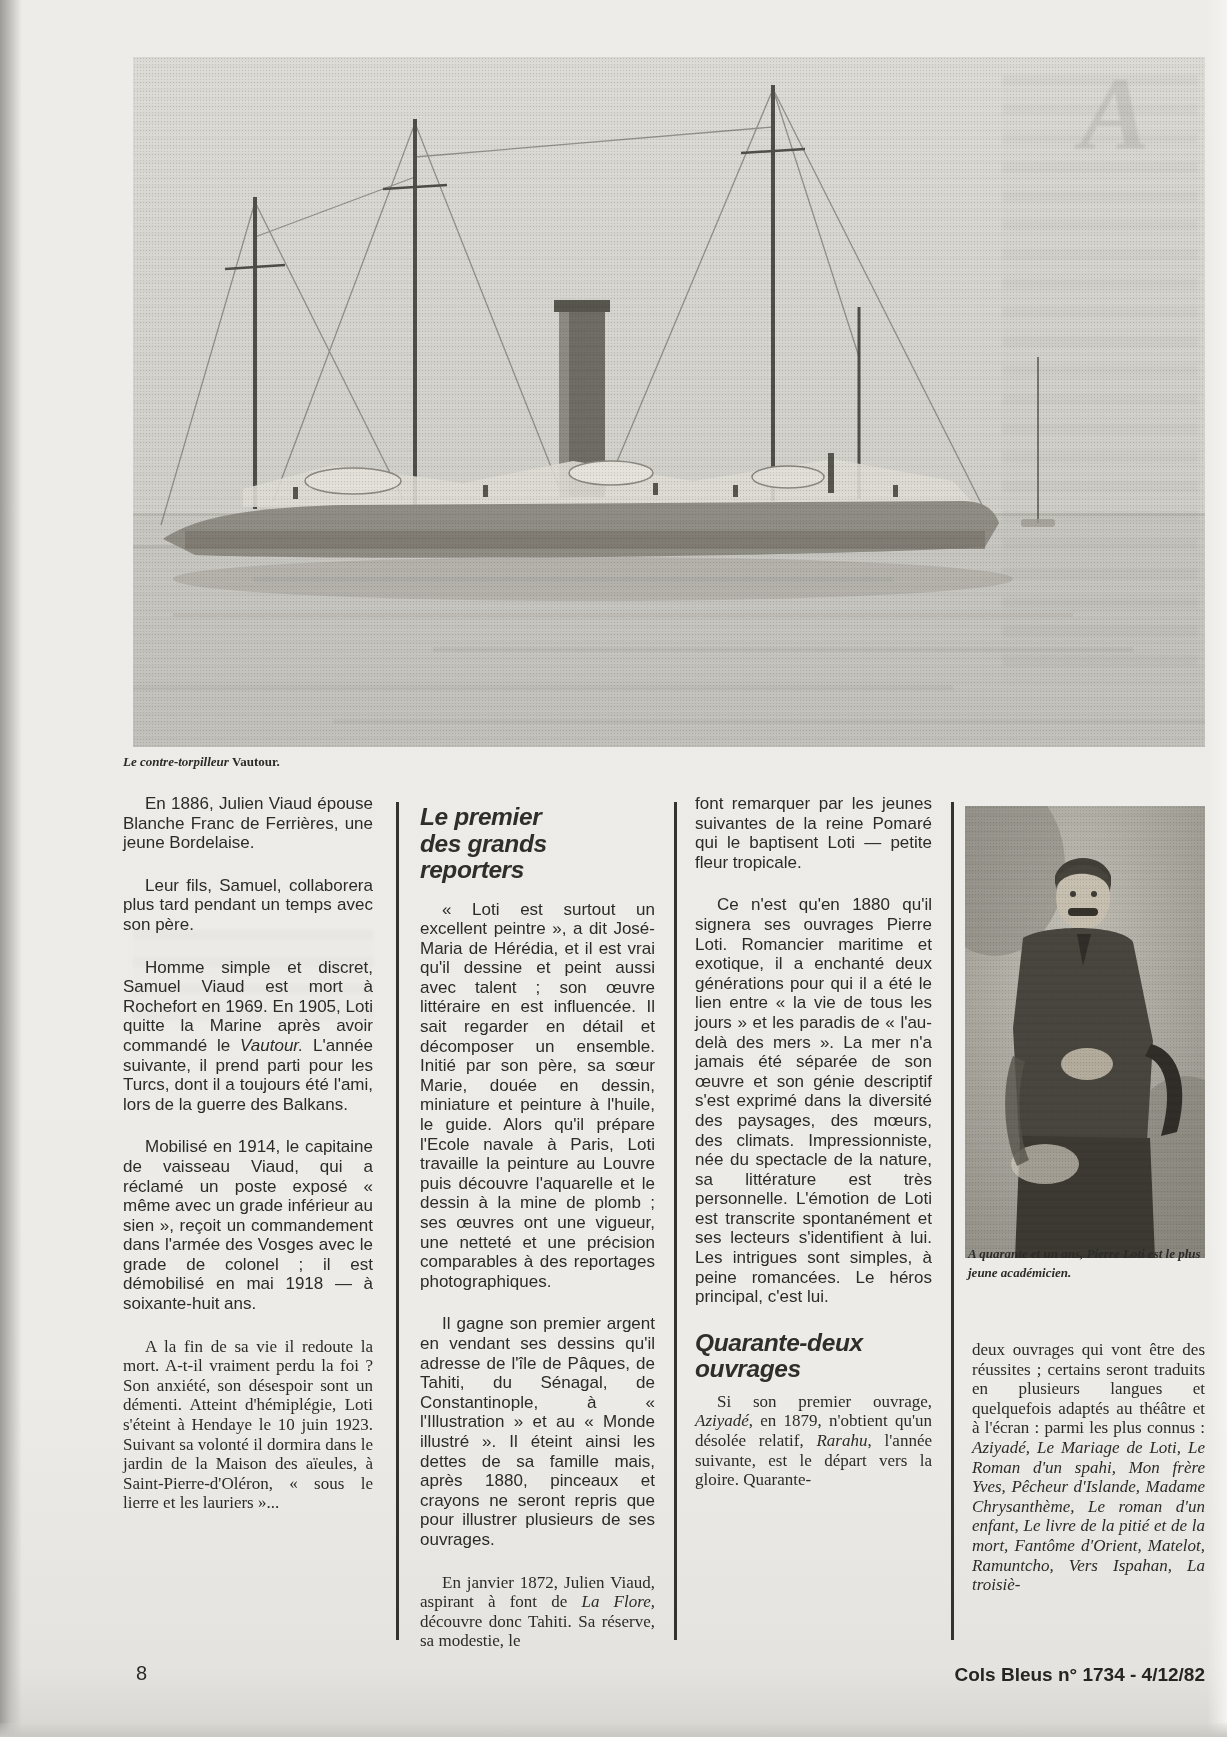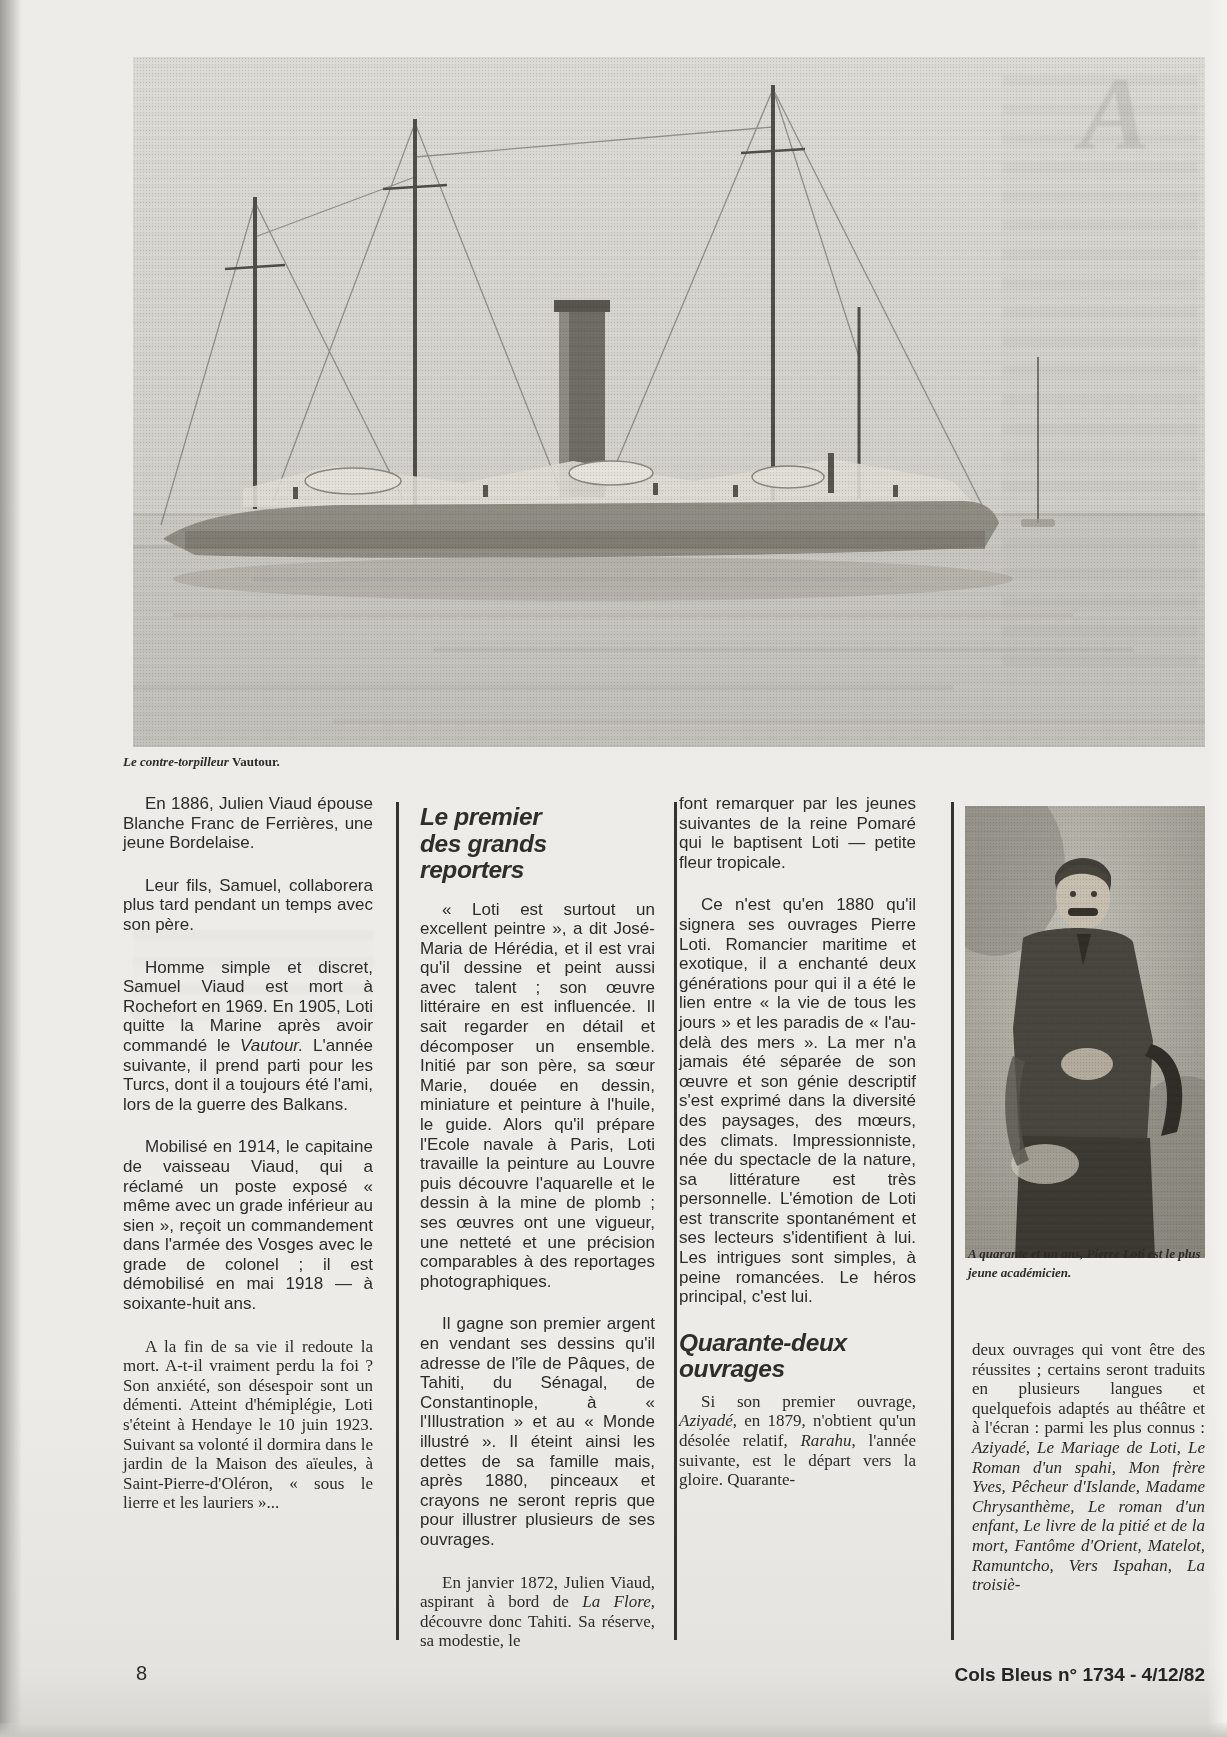--- a/index.html
+++ b/index.html
@@ -43,21 +43,21 @@
   .rs-i{font-style:italic;}
   .rs-b{font-weight:700;}
   .rs-bi{font-style:italic;font-weight:700;}
   
   .col{position:absolute;font-size:17px;line-height:19.6px;text-align:justify;}
   .col p{margin:0 0 23px 0;text-indent:22px;}
   .col p.noindent{text-indent:0;}
   .col p:last-child{margin-bottom:0;font-family:Liberation Serif, serif;}
   .col-1{left:123px;top:794px;width:250px;}
   .col-2{left:420px;top:804px;width:235px;}
-  .col-3{left:679px;top:794px;width:237px;}
+  .col-3{left:695px;top:794px;width:237px;}
   .col-4{left:972px;top:1340px;width:233px;}
   .rule{position:absolute;top:802px;width:3px;height:838px;background:#343330;}
   .rule-1{left:396px;}
   .rule-2{left:674px;}
   .rule-3{left:951px;}
   .heading{font:italic 700 24.5px/26.5px "Liberation Sans","DejaVu Sans",sans-serif;
     letter-spacing:-0.4px;color:#2f2e2b;text-align:left;margin:0 0 16px 0;}
   .heading-mid{margin:16px 0 9px 0;}
   
   .portrait-photo{position:absolute;left:965px;top:806px;width:240px;height:452px;
@@ -166,21 +166,21 @@
     <p><span>A la fin de sa vie il redoute la mort. A-t-il vraiment perdu la foi ? Son anxiété, son désespoir sont un démenti. Atteint d'hémiplégie, Loti s'éteint à Hendaye le 10 juin 1923. Suivant sa volonté il dormira dans le jardin de la Maison des aïeules, à Saint-Pierre-d'Oléron, « sous le lierre et les lauriers »...</span></p>
   </div>
 
   <div class="col col-2">
     <div class="heading">
       <div>Le premier</div>
       <div>des grands reporters</div>
     </div>
     <p><span>« Loti est surtout un excellent peintre », a dit José-Maria de Hérédia, et il est vrai qu'il dessine et peint aussi avec talent ; son œuvre littéraire en est influencée. Il sait regarder en détail et décomposer un ensemble. Initié par son père, sa sœur Marie, douée en dessin, miniature et peinture à l'huile, le guide. Alors qu'il prépare l'Ecole navale à Paris, Loti travaille la peinture au Louvre puis découvre l'aquarelle et le dessin à la mine de plomb ; ses œuvres ont une vigueur, une netteté et une précision comparables à des reportages photographiques.</span></p>
     <p><span>Il gagne son premier argent en vendant ses dessins qu'il adresse de l'île de Pâques, de Tahiti, du Sénagal, de Constantinople, à « l'Illustration » et au « Monde illustré ». Il éteint ainsi les dettes de sa famille mais, après 1880, pinceaux et crayons ne seront repris que pour illustrer plusieurs de ses ouvrages.</span></p>
-    <p><span>En janvier 1872, Julien Viaud, aspirant à bord de </span><span class="rs-i">La Flore,</span><span> découvre donc Tahiti. Sa réserve, sa modestie, le</span></p>
+    <p><span>En janvier 1872, Julien Viaud, aspirant à font de </span><span class="rs-i">La Flore,</span><span> découvre donc Tahiti. Sa réserve, sa modestie, le</span></p>
   </div>
 
   <div class="col col-3">
     <p class="noindent"><span>font remarquer par les jeunes suivantes de la reine Pomaré qui le baptisent Loti — petite fleur tropicale.</span></p>
     <p><span>Ce n'est qu'en 1880 qu'il signera ses ouvrages Pierre Loti. Romancier maritime et exotique, il a enchanté deux générations pour qui il a été le lien entre « la vie de tous les jours » et les paradis de « l'au-delà des mers ». La mer n'a jamais été séparée de son œuvre et son génie descriptif s'est exprimé dans la diversité des paysages, des mœurs, des climats. Impressionniste, née du spectacle de la nature, sa littérature est très personnelle. L'émotion de Loti est transcrite spontanément et ses lecteurs s'identifient à lui. Les intrigues sont simples, à peine romancées. Le héros principal, c'est lui.</span></p>
     <div class="heading heading-mid">
       <div>Quarante-deux</div>
       <div>ouvrages</div>
     </div>
     <p><span>Si son premier ouvrage, </span><span class="rs-i">Aziyadé</span><span>, en 1879, n'obtient qu'un désolée relatif, </span><span class="rs-i">Rarahu</span><span>, l'année suivante, est le départ vers la gloire. Quarante-</span></p>

